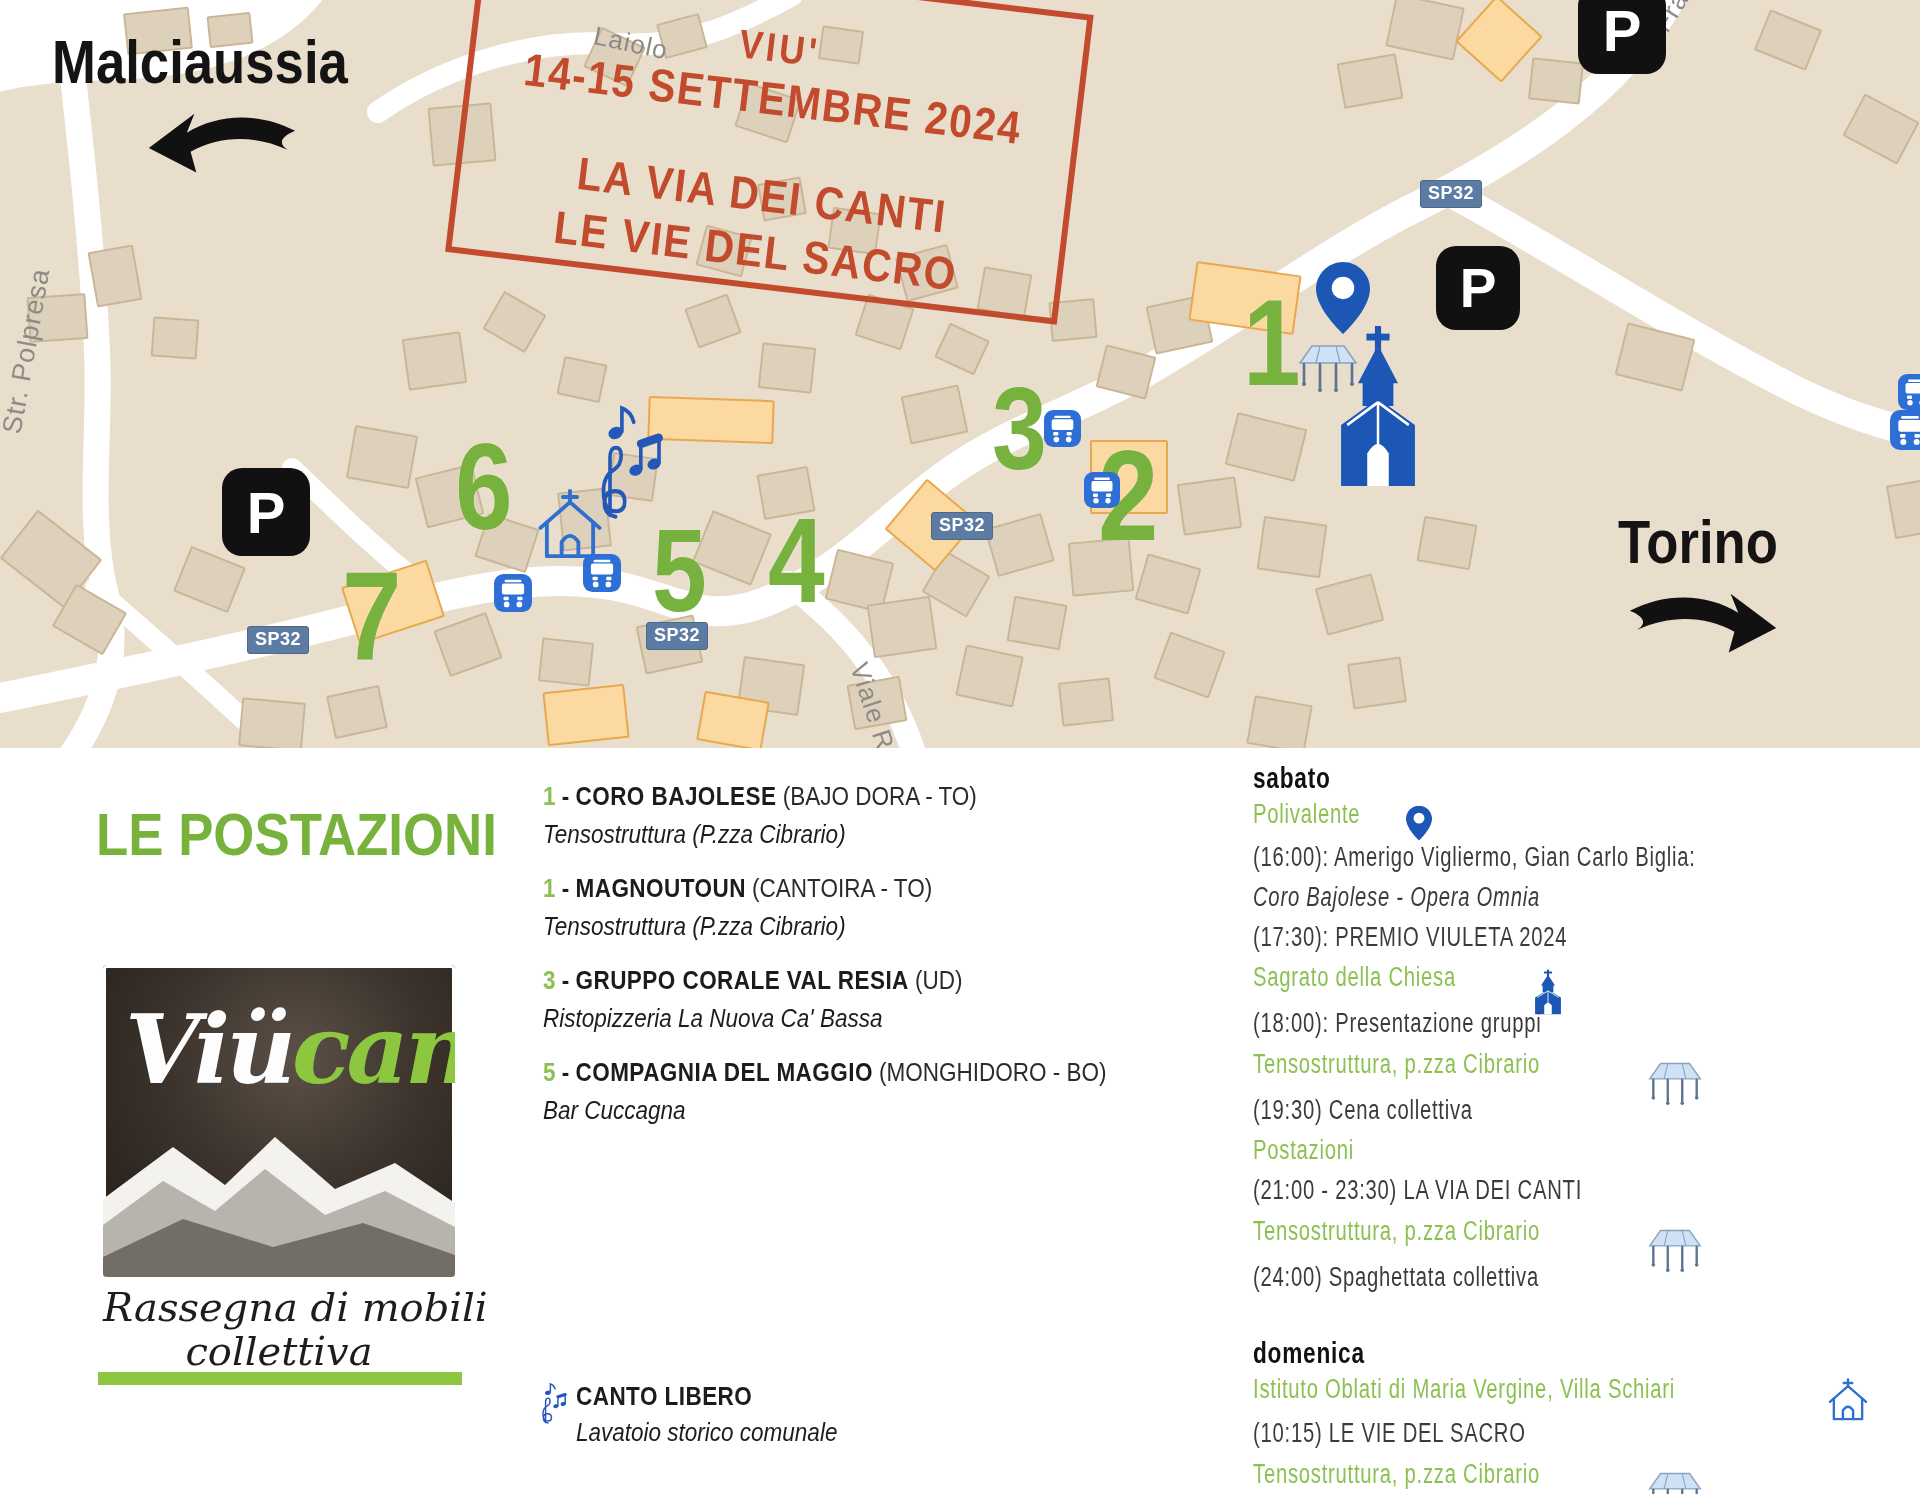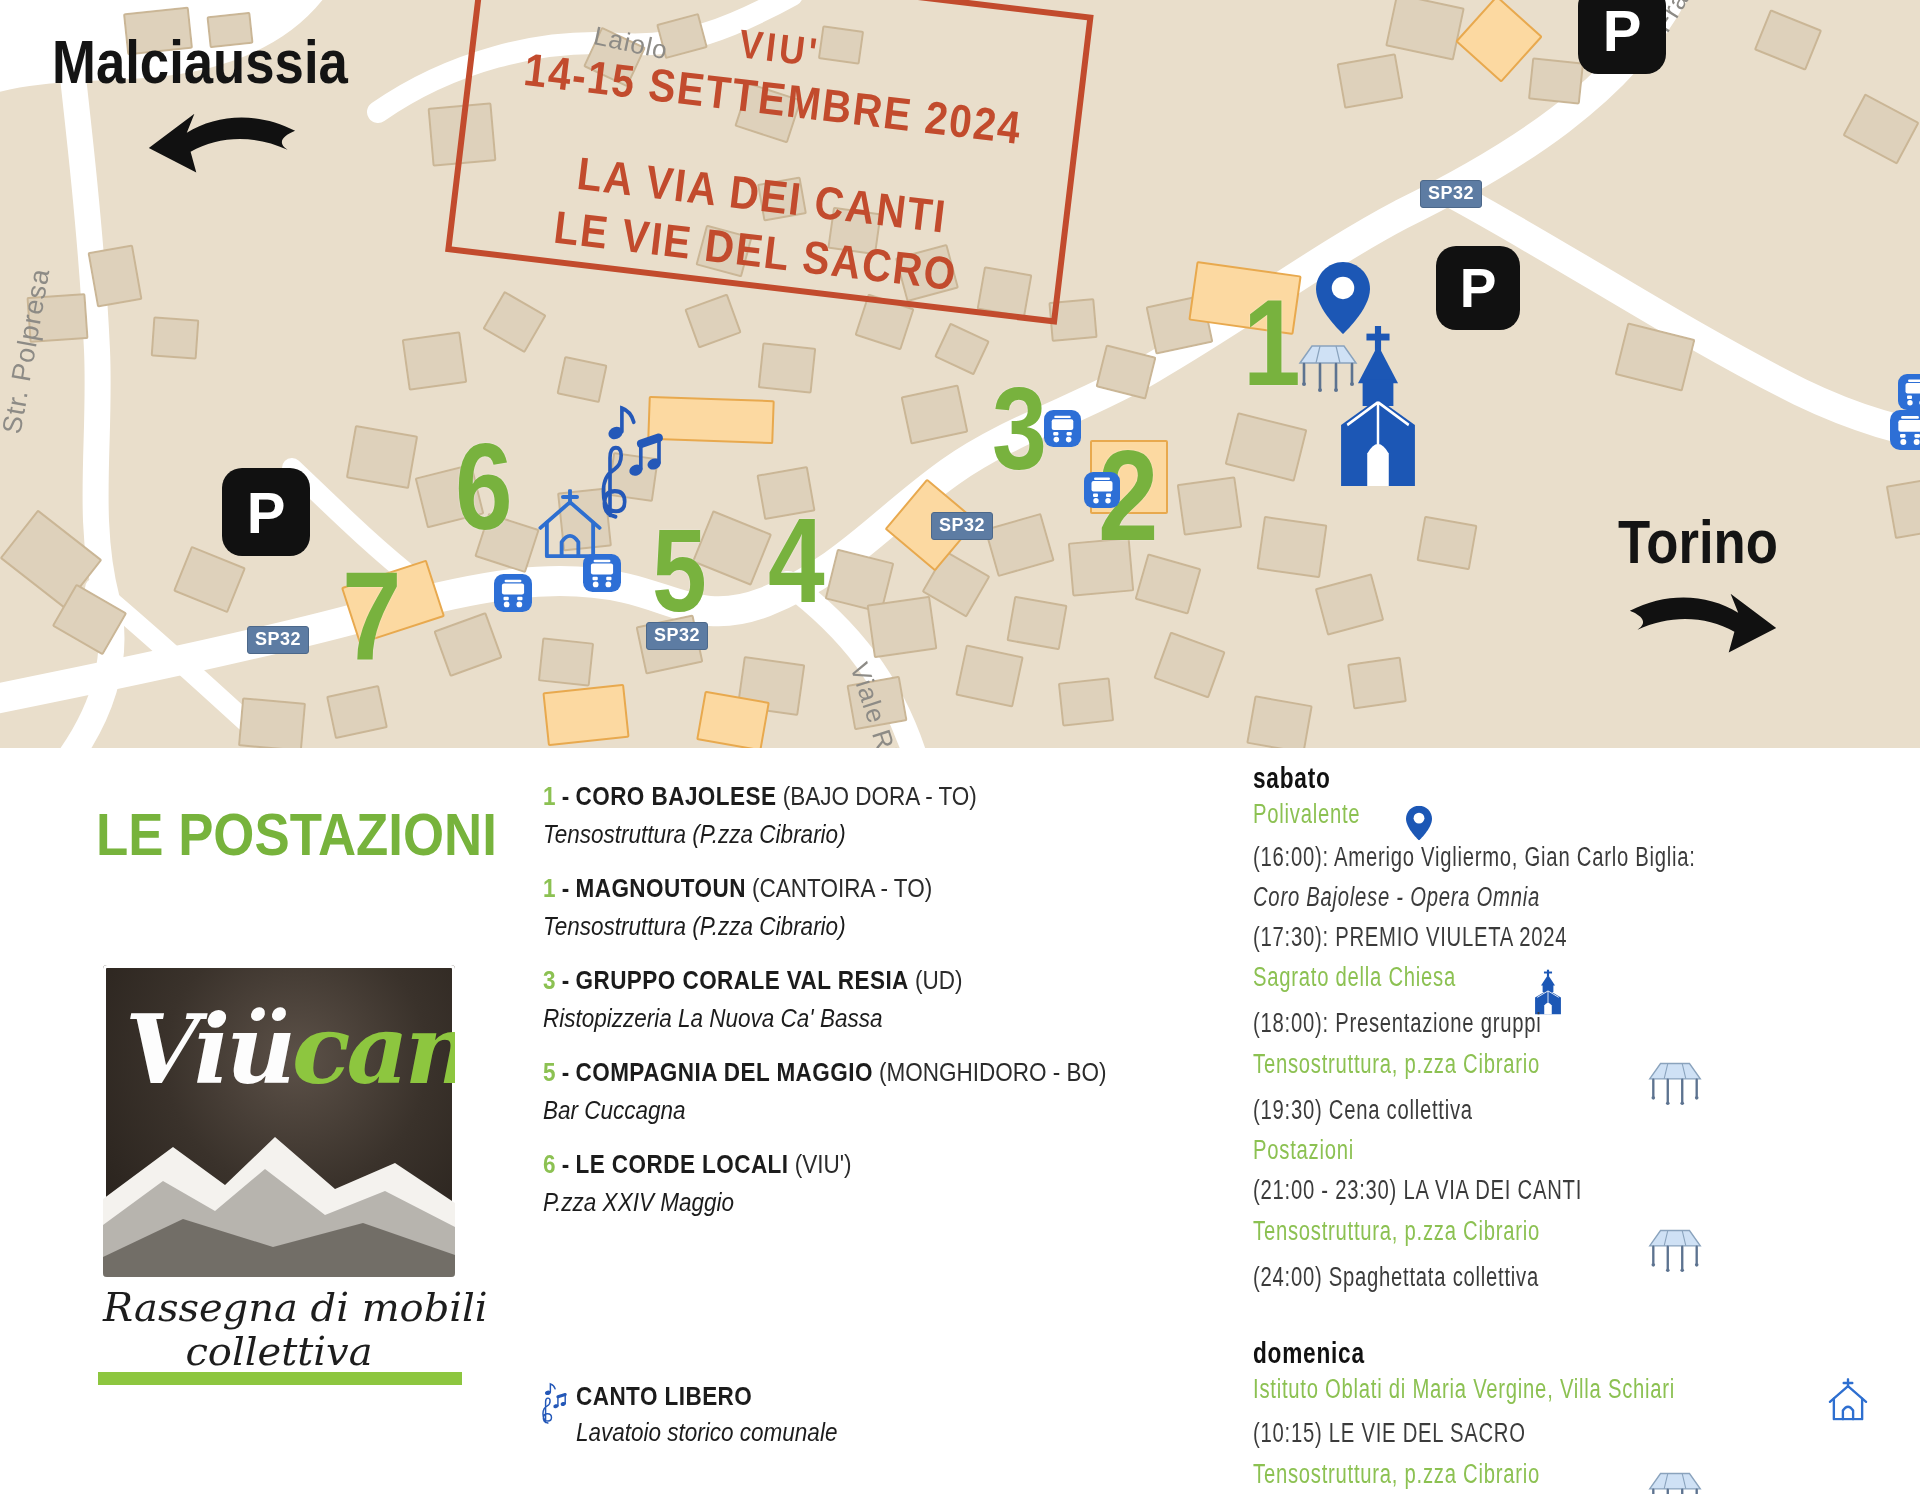--- a/index.html
+++ b/index.html
@@ -339,24 +339,20 @@
     <div class="eline"><span class="enum">3</span><span class="esep"> - </span><span class="ename">GRUPPO CORALE VAL RESIA</span> <span class="edetail">(UD)</span></div>
     <div class="evenue">Ristopizzeria La Nuova Ca' Bassa</div>
   </div>
 
 
   <div class="entry">
     <div class="eline"><span class="enum">5</span><span class="esep"> - </span><span class="ename">COMPAGNIA DEL MAGGIO</span> <span class="edetail">(MONGHIDORO - BO)</span></div>
     <div class="evenue">Bar Cuccagna</div>
   </div>
 
-  <div class="entry">
-    <div class="eline"><span class="enum">6</span><span class="esep"> - </span><span class="ename">LE CORDE LOCALI</span> <span class="edetail">(VIU')</span></div>
-    <div class="evenue">P.zza XXIV Maggio</div>
-  </div>
 
 </div>
 
     <div id="free-song">
       <svg class="fm-icon" width="28" height="48" viewBox="0 0 50 80">
           <use href="#sym-music"></use>
         </svg>
       <span class="fname">CANTO LIBERO</span>
       <span class="fvenue">Lavatoio storico comunale</span>
     </div>

